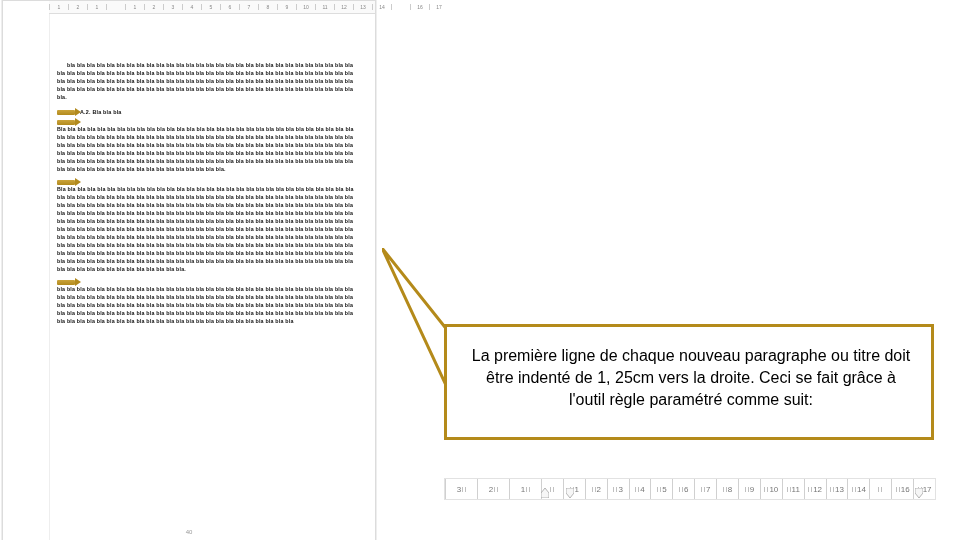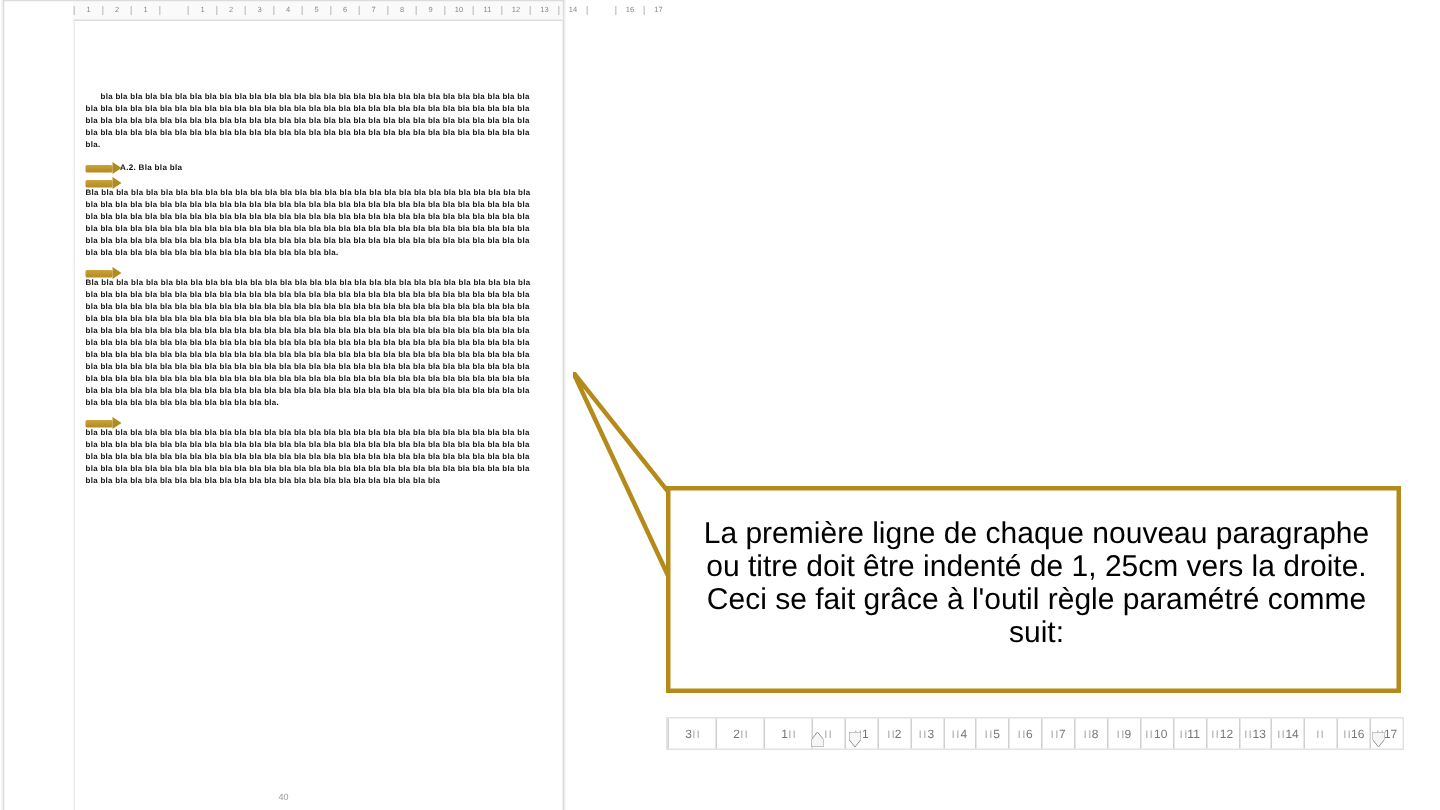--- a/index.html
+++ b/index.html
@@ -10,21 +10,21 @@
   .body{position:absolute;left:54px;right:14px;top:60px;font-size:5.3px;line-height:8px;color:#222;letter-spacing:.2px}
   .p{margin:0 0 3px 0;text-indent:10px}
   .pbold{font-weight:bold;color:#111}
   .arrow-row{display:flex;align-items:center;margin:7px 0 3px 0}
   .arrow{width:18px;height:5px;background:linear-gradient(#caa33a,#b28a1e);position:relative;margin-right:5px;border-radius:1px}
   .arrow::after{content:"";position:absolute;right:-6px;top:-2px;border-left:6px solid #b28a1e;border-top:4.5px solid transparent;border-bottom:4.5px solid transparent}
   .heading{font-weight:bold;font-size:5.4px;color:#111}
   .indent-first{text-indent:20px;font-weight:bold;display:block}
   .pagenum{position:absolute;bottom:6px;left:0;right:0;text-align:center;font-size:6px;color:#999}
   .callout-wrap{position:absolute;left:444px;top:324px;width:490px}
-  .callout{position:relative;background:#fff;border:3px solid #b48a1a;padding:18px 16px 26px 20px;font-size:20px;line-height:22px;color:#000;text-align:center}
+  .callout{position:relative;background:#fff;border:3px solid #b48a1a;padding:18px 16px 26px 20px;font-size:16px;line-height:22px;color:#000;text-align:center}
   .pointer{position:absolute;left:-62px;top:-76px;width:70px;height:160px}
   .pointer svg{width:100%;height:100%}
   .ruler2{position:absolute;left:444px;top:478px;width:490px;height:20px;background:#fff;border:1px solid #e2e2e2;font-size:8px;color:#777}
   .ruler2 .neg{position:absolute;left:0;top:0;bottom:0;width:96px;display:flex}
   .ruler2 .pos{position:absolute;left:96px;right:0;top:0;bottom:0;display:flex}
   .ruler2 .cell{flex:1;border-left:1px solid #d0d0d0;display:flex;align-items:center;justify-content:center;height:100%;gap:1px}
   .ruler2 .dots{display:flex;gap:2px}
   .ruler2 .dot{width:1px;height:5px;background:#c0c0c0}
   .marker{position:absolute;top:9px;width:8px;height:10px}
   .marker svg{width:8px;height:10px}

